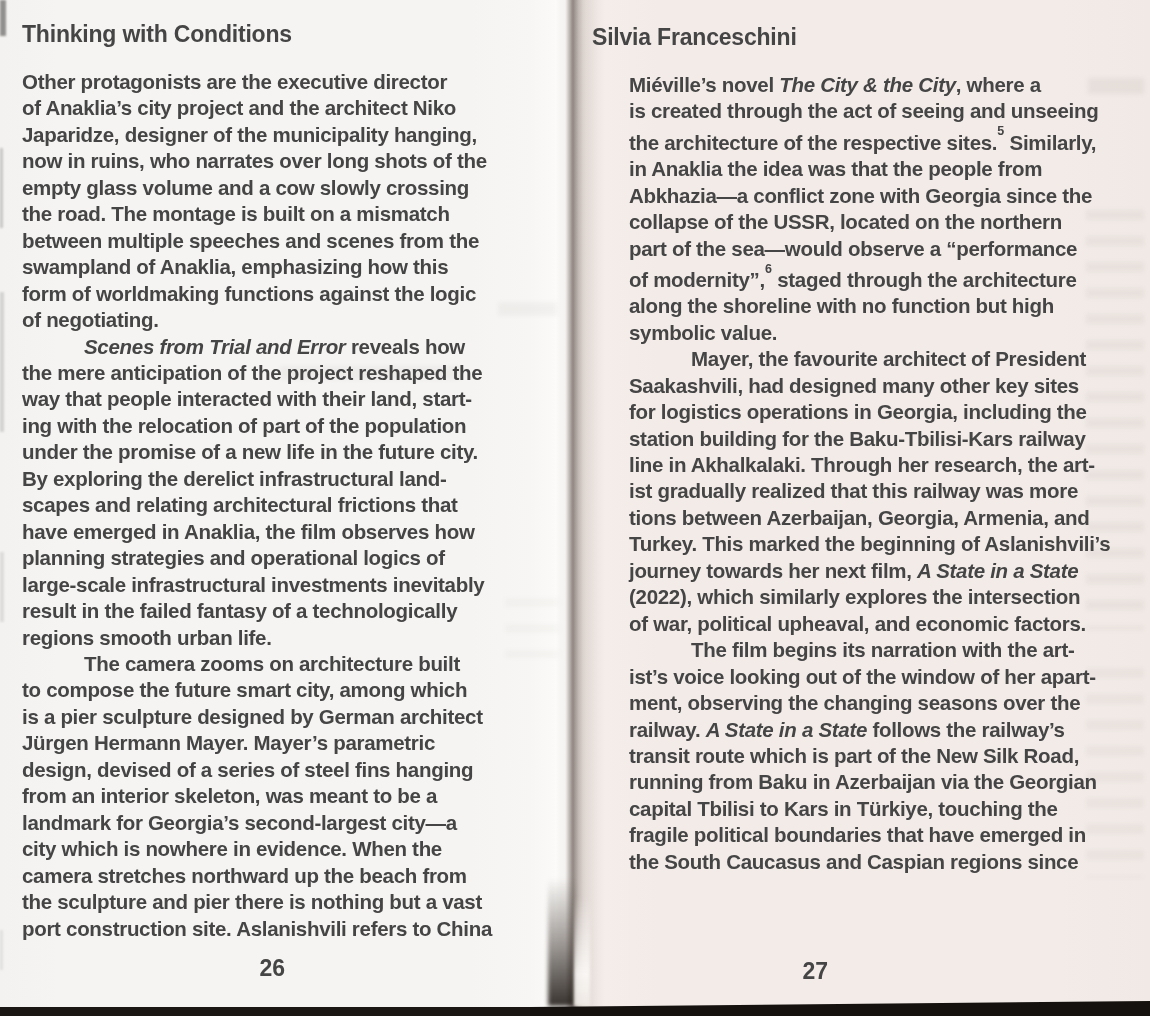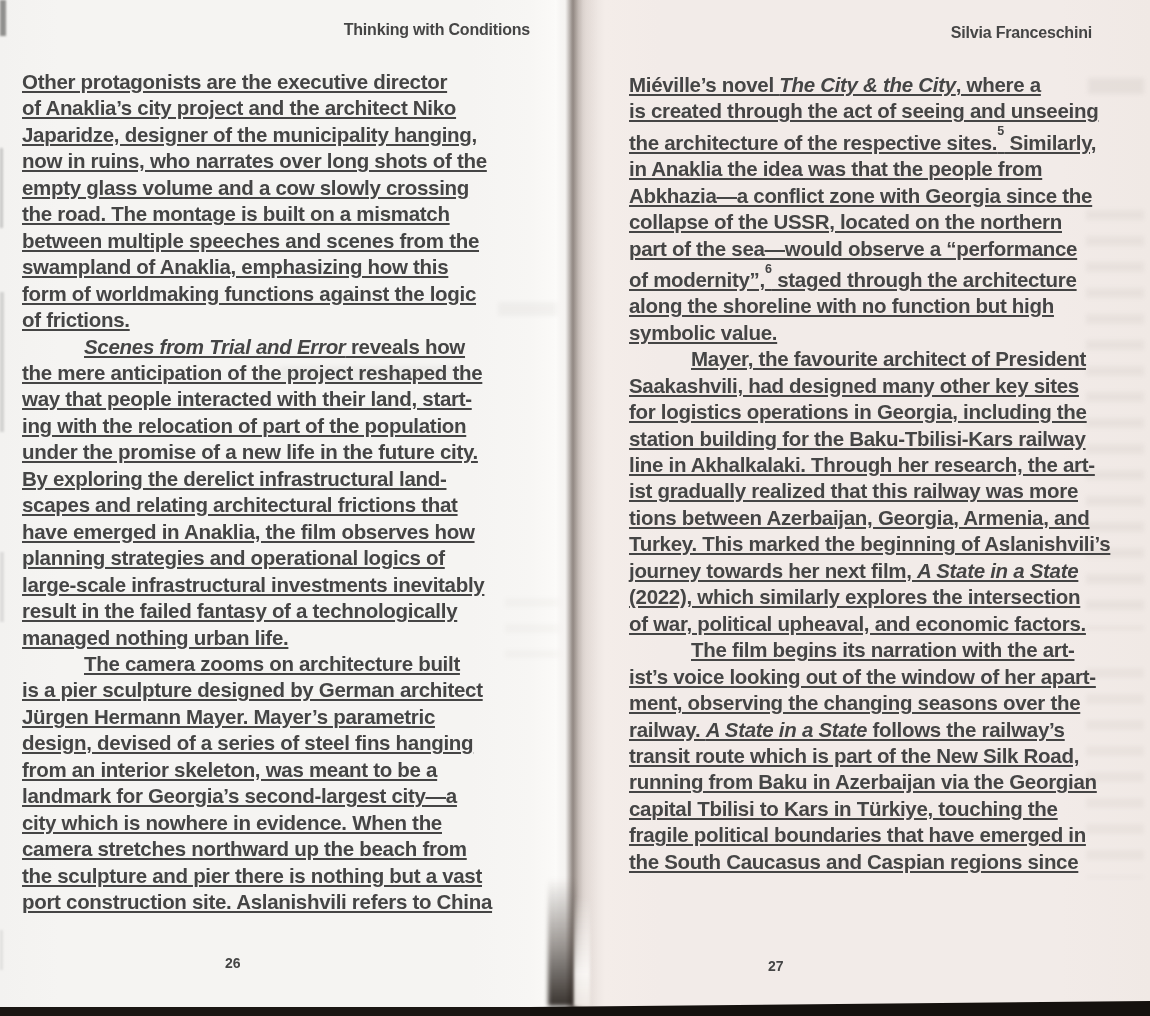--- a/index.html
+++ b/index.html
@@ -10,33 +10,33 @@
       #fbfaf8 556px, #e9e4e0 566px, #a89f9a 572px, #c4bbb6 576px,
       #e4dcd8 583px, #f4ede9 605px, #f2ebe8 660px, #f2ebe8 1060px, #f0e9e5 1150px);
     font-family:"Liberation Sans", sans-serif;
     font-weight:bold;
     color:#454545;
   }
   .page { position:absolute; top:0; bottom:0; }
   .page-left  { left:0; width:575px; }
   .page-right { left:575px; width:575px; }
 
-  .hdr { position:absolute; font-size:16px; letter-spacing:-0.2px; text-align:right; white-space:nowrap; z-index:5; }
+  .hdr { position:absolute; font-size:23px; letter-spacing:-0.2px; text-align:left; white-space:nowrap; z-index:5; }
   .hdr-left  { left:22px;  width:508px; top:21px; }
   .hdr-right { left:17px;  width:500px; top:24px; }
 
-  .body { position:absolute; font-size:20.5px; letter-spacing:-0.3px; z-index:5;text-decoration:underline; }
+  .body { position:absolute; font-size:20.5px; letter-spacing:-0.3px; z-index:5; }
   .body-left  { left:22px;  top:69px;  width:540px; }
   .body-right { left:54px;  top:72px;  width:530px; }
   .tline { line-height:26.45px; white-space:nowrap; }
   .tline.ind { padding-left:62px; }
   .tline em { font-style:italic; }
   .tline sup { font-size:12.5px; letter-spacing:0; position:relative; top:-6.5px; font-style:normal; }
 
-  .pagenum { position:absolute; font-size:14px; width:60px; text-align:left; z-index:5; }
+  .pagenum { position:absolute; font-size:23px; width:60px; text-align:right; z-index:5; }
   .num-left  { left:225px; top:955px; }
   .num-right { left:193px; top:958px; }
 
   
   .spine-soft {
     position:absolute; left:552px; top:0; width:46px; height:100%; z-index:2;
     background:linear-gradient(90deg, rgba(255,255,255,0) 0%, rgba(255,255,255,0.55) 28%,
       rgba(112,102,96,0.45) 46%, rgba(150,138,131,0.22) 58%, rgba(190,178,170,0.10) 74%, rgba(0,0,0,0) 100%);
   }
   .spine-bottom {
@@ -85,34 +85,35 @@
     <div class="body body-left">
         <div class="tline"><span>Other protagonists are the executive director</span></div>
         <div class="tline"><span>of Anaklia’s city project and the architect Niko</span></div>
         <div class="tline"><span>Japaridze, designer of the municipality hanging,</span></div>
         <div class="tline"><span>now in ruins, who narrates over long shots of the</span></div>
         <div class="tline"><span>empty glass volume and a cow slowly crossing</span></div>
         <div class="tline"><span>the road. The montage is built on a mismatch</span></div>
         <div class="tline"><span>between multiple speeches and scenes from the</span></div>
         <div class="tline"><span>swampland of Anaklia, emphasizing how this</span></div>
         <div class="tline"><span>form of worldmaking functions against the logic</span></div>
-        <div class="tline"><span>of frictions.</span></div>
+        <div class="tline"><span>of negotiating.</span></div>
         <div class="tline ind"><em>Scenes from Trial and Error</em><span> reveals how</span></div>
         <div class="tline"><span>the mere anticipation of the project reshaped the</span></div>
         <div class="tline"><span>way that people interacted with their land, start-</span></div>
         <div class="tline"><span>ing with the relocation of part of the population</span></div>
         <div class="tline"><span>under the promise of a new life in the future city.</span></div>
         <div class="tline"><span>By exploring the derelict infrastructural land-</span></div>
         <div class="tline"><span>scapes and relating architectural frictions that</span></div>
         <div class="tline"><span>have emerged in Anaklia, the film observes how</span></div>
         <div class="tline"><span>planning strategies and operational logics of</span></div>
         <div class="tline"><span>large-scale infrastructural investments inevitably</span></div>
         <div class="tline"><span>result in the failed fantasy of a technologically</span></div>
-        <div class="tline"><span>managed nothing urban life.</span></div>
+        <div class="tline"><span>regions smooth urban life.</span></div>
         <div class="tline ind"><span>The camera zooms on architecture built</span></div>
+        <div class="tline"><span>to compose the future smart city, among which</span></div>
         <div class="tline"><span>is a pier sculpture designed by German architect</span></div>
         <div class="tline"><span>Jürgen Hermann Mayer. Mayer’s parametric</span></div>
         <div class="tline"><span>design, devised of a series of steel fins hanging</span></div>
         <div class="tline"><span>from an interior skeleton, was meant to be a</span></div>
         <div class="tline"><span>landmark for Georgia’s second-largest city—a</span></div>
         <div class="tline"><span>city which is nowhere in evidence. When the</span></div>
         <div class="tline"><span>camera stretches northward up the beach from</span></div>
         <div class="tline"><span>the sculpture and pier there is nothing but a vast</span></div>
         <div class="tline"><span>port construction site. Aslanishvili refers to China</span></div>
       </div>

